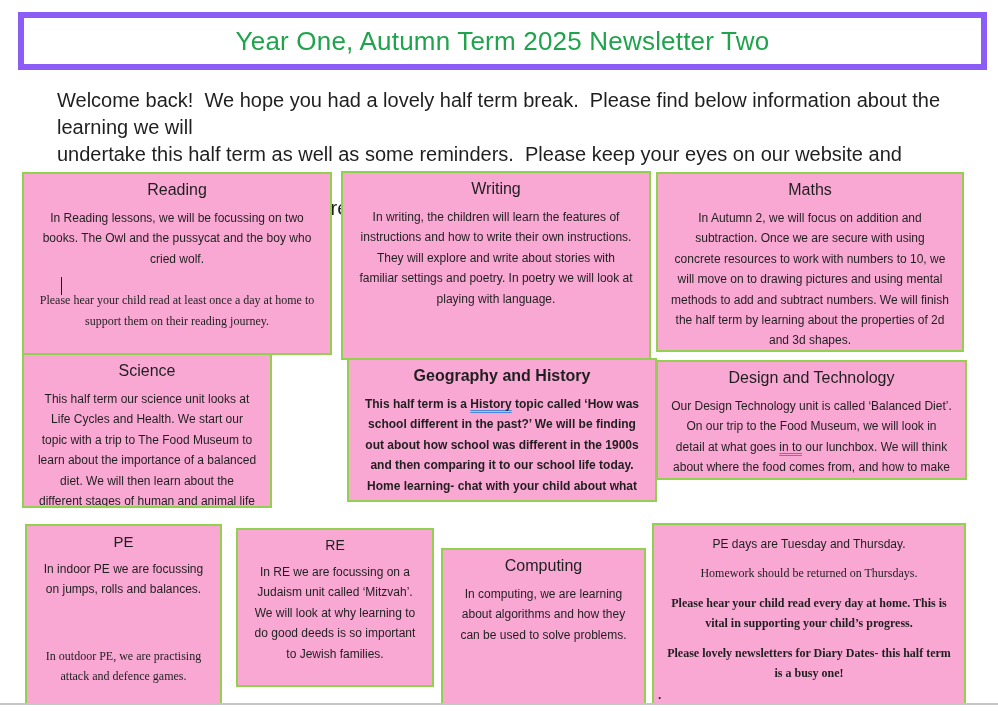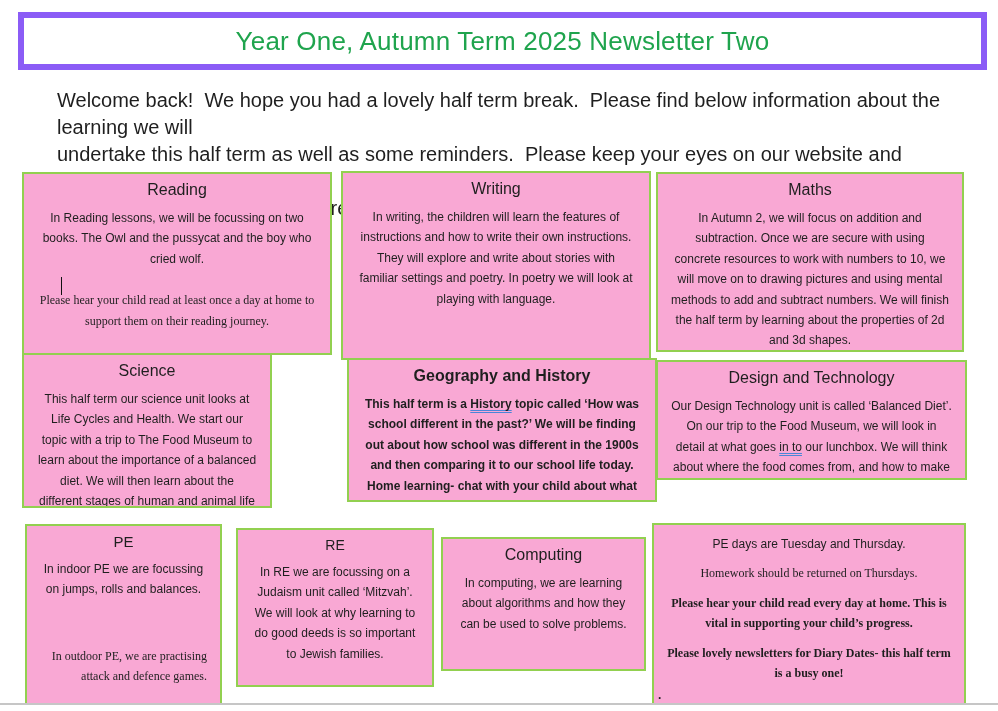--- a/index.html
+++ b/index.html
@@ -25,36 +25,36 @@
     position:absolute;box-sizing:border-box;background:#f9a8d4;
     border:2px solid #92d050;text-align:center;overflow:hidden;
   }
   .btitle{font-size:16px;margin-top:7px;}
   .btitle.small{font-size:15px;}
   .btitle.med{font-size:14px;}
   .bbody{font-size:12px;line-height:1.7;margin-top:9px;padding:0 13px;}
   .bbody p{margin:0;white-space:pre-wrap;}
   .bbody p + p{margin-top:9px;font-family:Liberation Serif, serif;}
   .bbody p.bigap{margin-top:21px;}
-  .bbody p.hugegap{margin-top:46px;text-align:right;}
+  .bbody p.hugegap{margin-top:46px;}
   .bold{font-weight:bold;}
   .grammar{
     text-decoration:underline double #4a86d8;
     text-underline-offset:2px;
   }
   
   .reading  {left:22px; top:172px;width:310px;height:183px;}
   .writing  {left:341px;top:171px;width:310px;height:189px;}
   .maths    {left:656px;top:172px;width:308px;height:180px;}
   .science  {left:22px; top:353px;width:250px;height:155px;}
   .geography{left:347px;top:358px;width:310px;height:144px;z-index:2;font-weight:bold;}
   .design   {left:656px;top:360px;width:311px;height:120px;}
   .pe       {left:25px; top:524px;width:197px;height:195px;}
   .re       {left:236px;top:528px;width:198px;height:159px;}
-  .computing{left:441px;top:537px;width:205px;height:134px;}
+  .computing{left:441px;top:548px;width:205px;height:157px;}
   .reminders{left:652px;top:523px;width:314px;height:195px;}
   
   .text-cursor{
     position:absolute;left:37px;top:103px;width:1px;height:18px;background:#111;
   }
   .stray-dot{
     position:absolute;left:4px;bottom:14px;font-size:12px;font-weight:bold;
   }
   .page-bottom-edge{
     position:absolute;left:0;top:703px;width:998px;height:8px;

